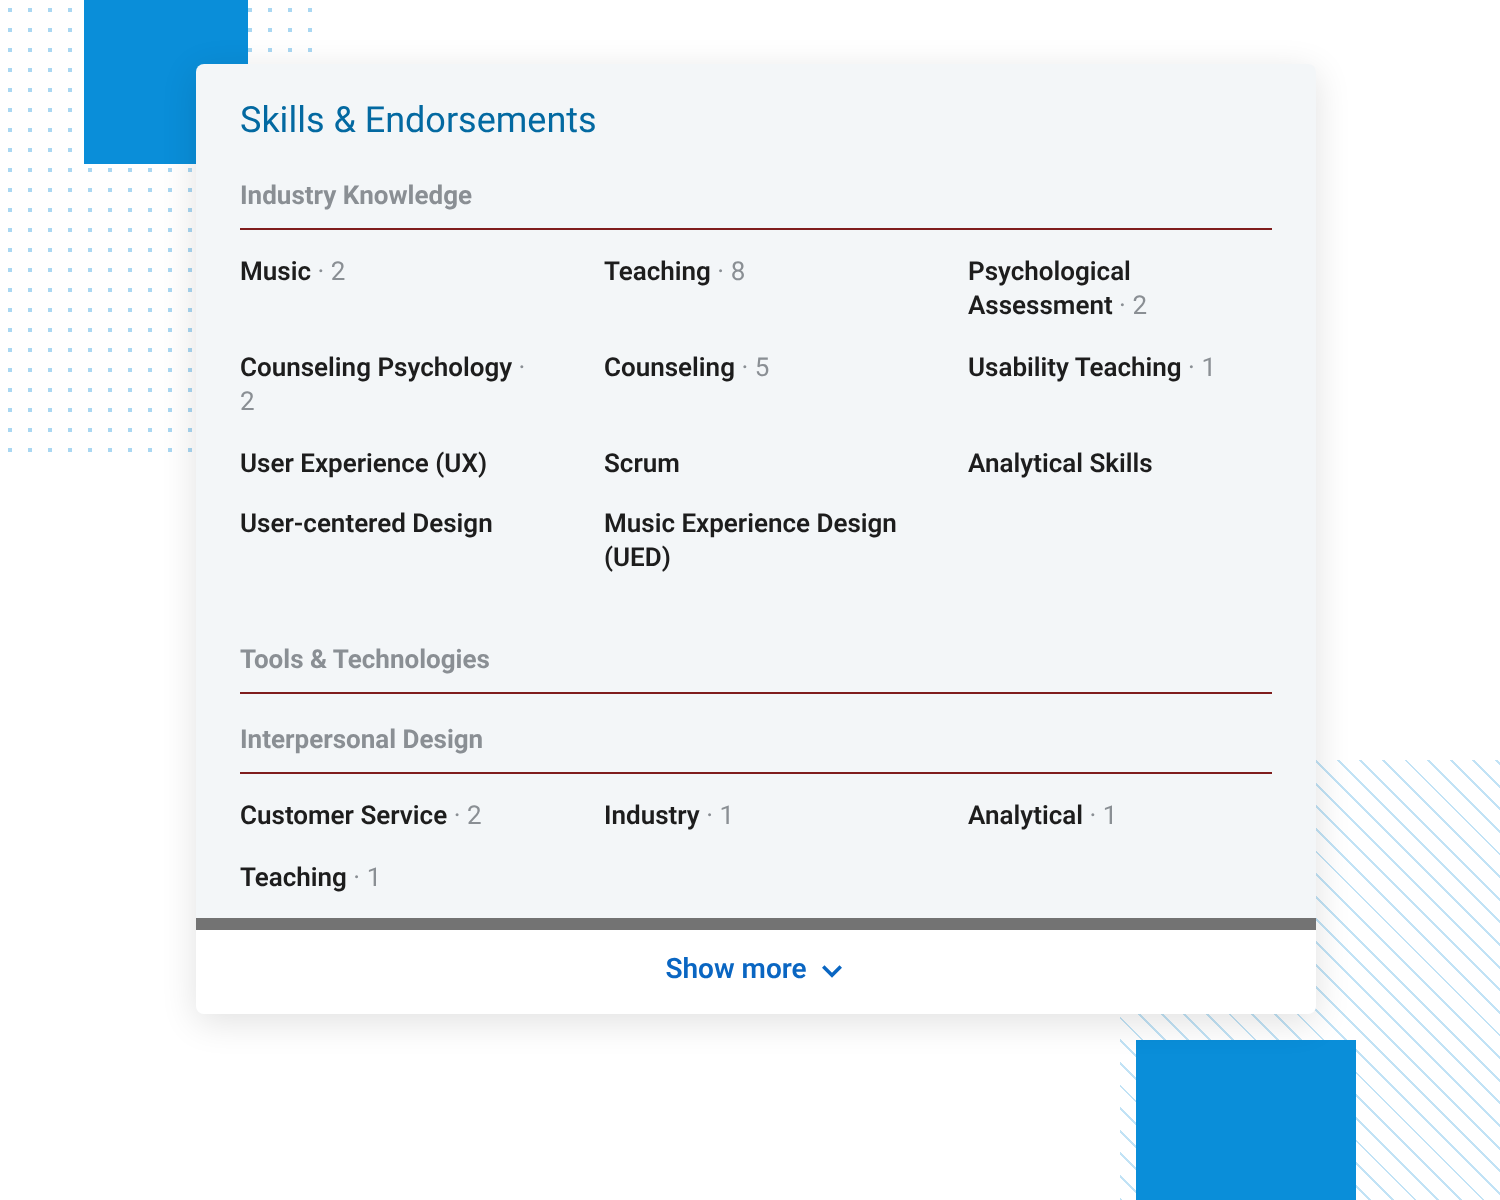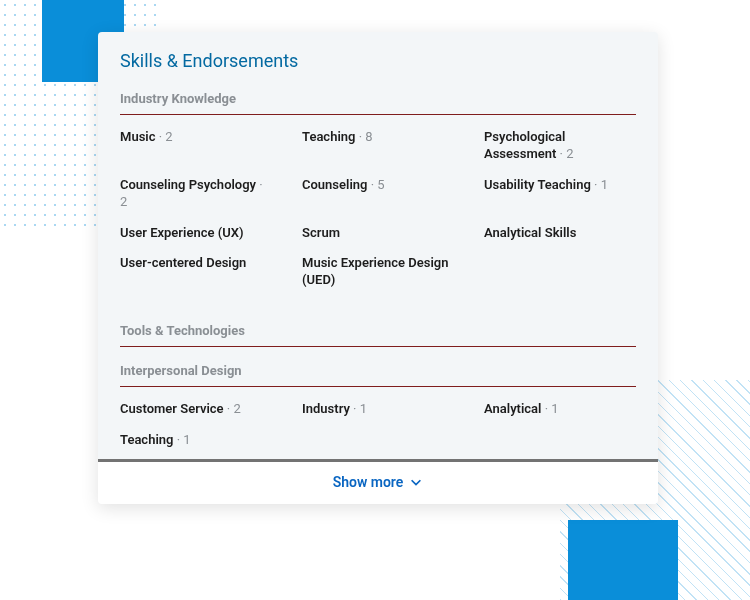--- a/index.html
+++ b/index.html
@@ -92,21 +92,21 @@
   }
 
   .show-more {
     background: #ffffff;
     text-align: center;
     padding: 12px 0 14px 0;
     font-size: 14px;
     font-weight: 600;
     color: #0a66c2;
     cursor: pointer;
-    border-top: 3px solid #737373;
+    border-top: 6px solid #737373;
     display: flex;
     justify-content: center;
     align-items: center;
     gap: 6px;
   }
   .show-more svg {
     width: 14px; height: 14px;
     stroke: #0a66c2;
     stroke-width: 2;
     fill: none;

